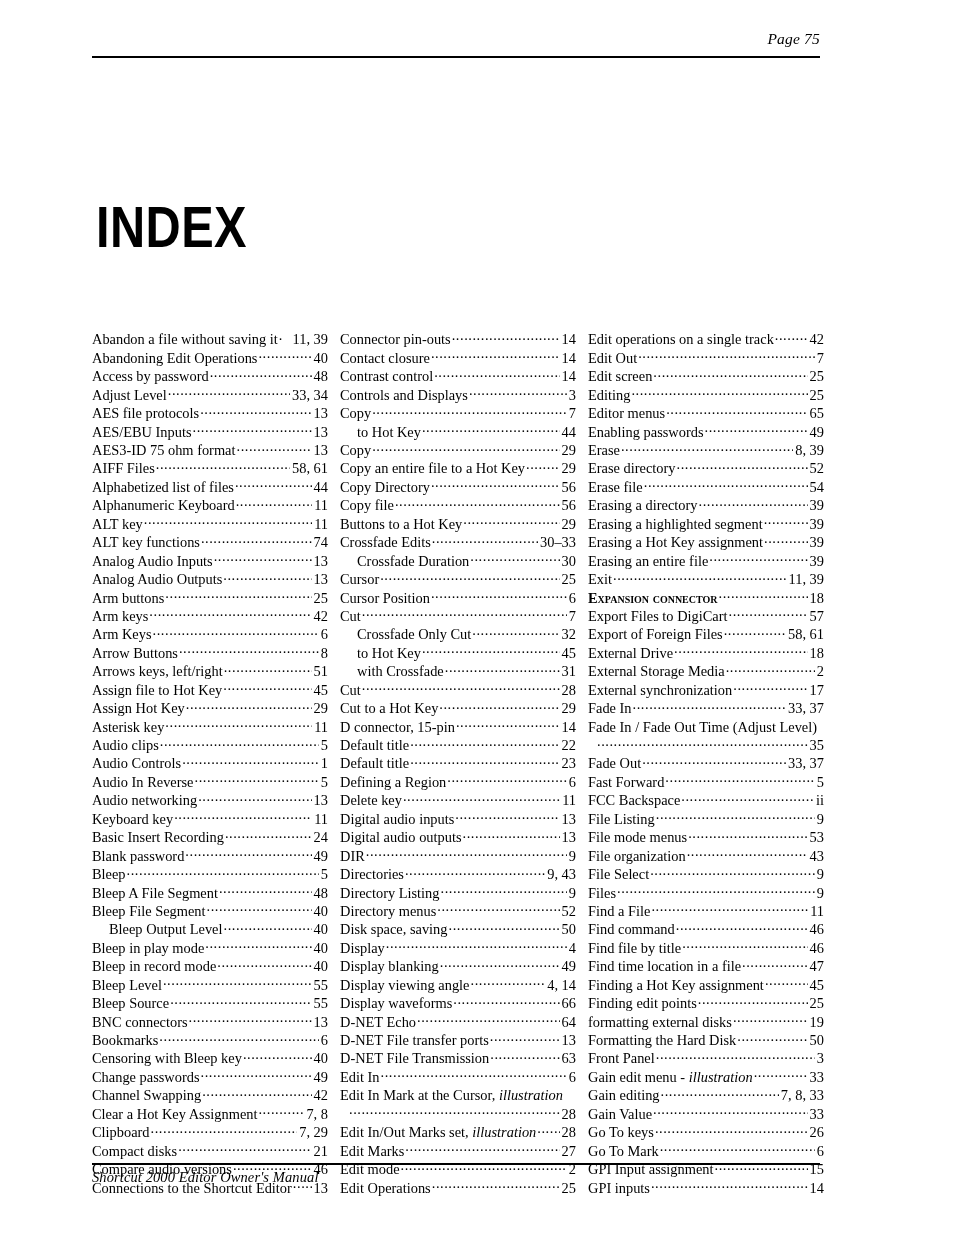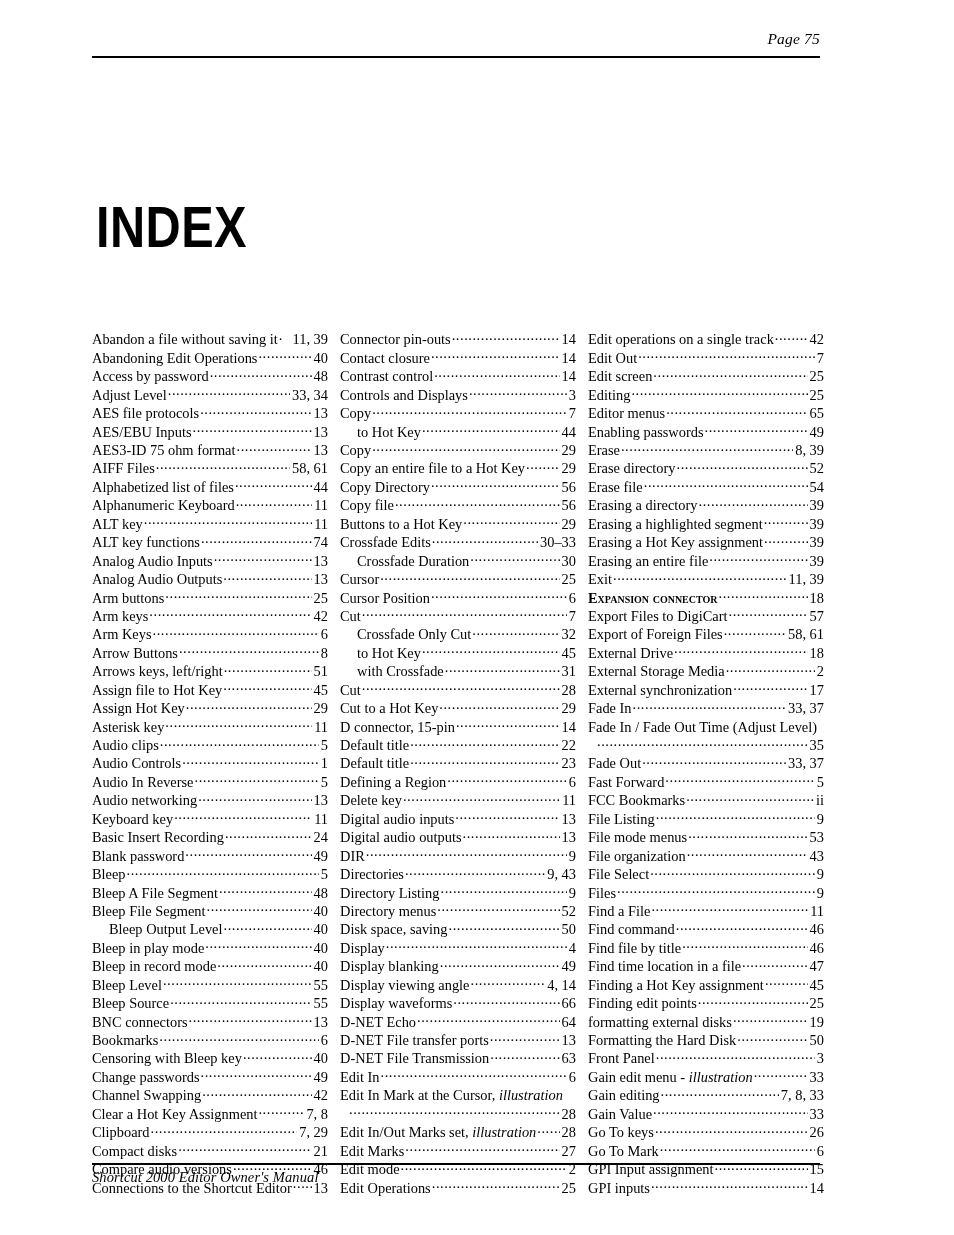--- a/index.html
+++ b/index.html
@@ -761,21 +761,21 @@
           <span class="term">Fade Out</span>
           <span class="leader"></span>
           <span class="pages">33, 37</span>
         </div>
         <div class="entry">
           <span class="term">Fast Forward</span>
           <span class="leader"></span>
           <span class="pages">5</span>
         </div>
         <div class="entry">
-          <span class="term">FCC Bookmarks</span>
+          <span class="term">FCC Backspace</span>
           <span class="leader"></span>
           <span class="pages">ii</span>
         </div>
         <div class="entry">
           <span class="term">File Listing</span>
           <span class="leader"></span>
           <span class="pages">9</span>
         </div>
         <div class="entry">
           <span class="term">File mode menus</span>

